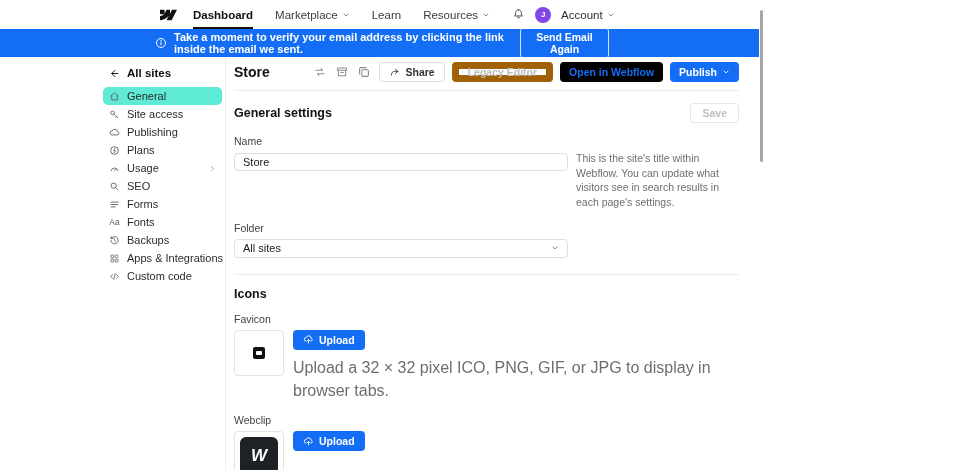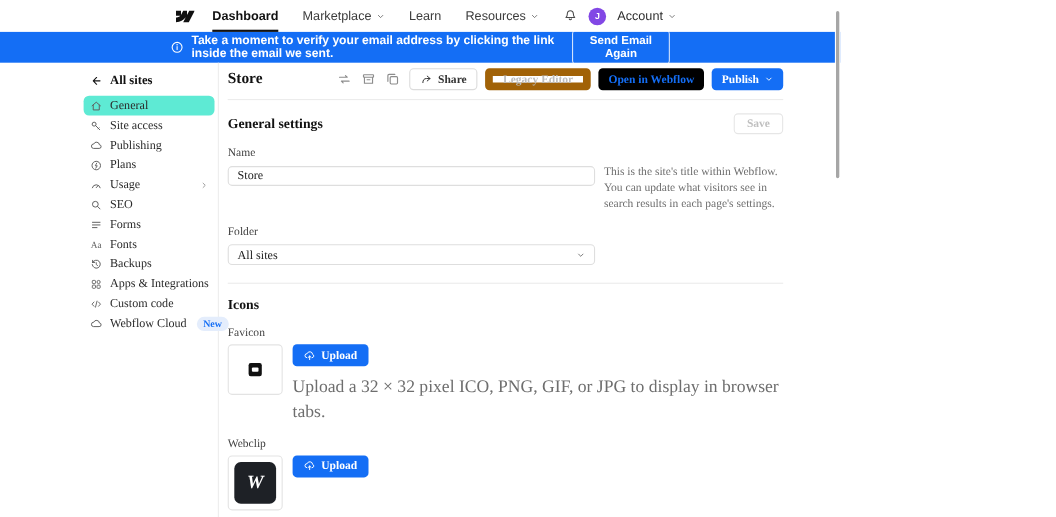--- a/index.html
+++ b/index.html
@@ -20,21 +20,21 @@
 
   
   .banner { height:28px; background:#146EF5; color:#fff; display:flex; align-items:center;
             justify-content:space-between; padding:0 155px; }
   .banner-left { display:flex; align-items:center; gap:7px; font-size:11px; font-weight:600; }
   .banner-btn { border:1px solid rgba(255,255,255,.8); border-radius:4px; background:transparent;
                 color:#fff; font-size:10.5px; font-weight:700; padding:3px 10px; cursor:pointer;
                 font-family:inherit; }
 
   
-  .page-body { display:flex; padding-left:76px; height:413px;font-family:Liberation Serif, serif; }
+  .page-body { display:flex; padding-left:103px; height:413px; }
   .sidebar { width:123px; padding-top:7px; border-right:1px solid #ededed; flex:none; }
   .back-row { display:flex; align-items:center; gap:7px; height:18px; padding:0 6px;
               font-size:11.5px; font-weight:700; margin-bottom:5px; cursor:pointer; color:#111; }
   .side-item { height:18px; display:flex; align-items:center; gap:7px; padding:0 6px; margin-right:3px;
                border-radius:5px; font-size:11px; color:#2b2b2b; cursor:pointer; white-space:nowrap; }
   .side-item.active { background:#5eead4; font-weight:400; }
   .side-item .grow { flex:1; }
   .icn { display:flex; align-items:center; justify-content:center; flex:none; }
   .aa-icon { font-size:8.5px; color:#5f5f5f; width:11px; text-align:center; }
   .badge { background:#E4EDFC; color:#146EF5; font-size:9px; font-weight:600; border-radius:8px;
@@ -264,29 +264,20 @@
           </span>
         <span>Apps &amp; Integrations</span>
       </div>
       <div class="side-item">
         <span class="icn">
             <svg width="11" height="11" viewBox="0 0 16 16">
               <path d="M5 5.2L2.4 8 5 10.8M11 5.2L13.6 8 11 10.8M9 4l-2 8" stroke="#5f5f5f" stroke-width="1.2" fill="none" stroke-linecap="round" stroke-linejoin="round"></path>
             </svg>
           </span>
         <span>Custom code</span>
-      </div>
-      <div class="side-item">
-        <span class="icn">
-            <svg width="11" height="11" viewBox="0 0 16 16">
-              <path d="M4.4 11.5a2.9 2.9 0 01.3-5.8 3.9 3.9 0 017.5 1 2.4 2.4 0 01-.4 4.8H4.4z" stroke="#5f5f5f" stroke-width="1.3" fill="none" stroke-linejoin="round"></path>
-            </svg>
-          </span>
-        <span>Webflow Cloud</span>
-        <span class="badge">New</span>
       </div>
     </div>
 
     <div class="main">
 
       <div class="main-header">
         <span class="page-title">Store</span>
         <div class="actions">
           <span class="mini-icon">
             <svg width="14" height="14" viewBox="0 0 16 16">

